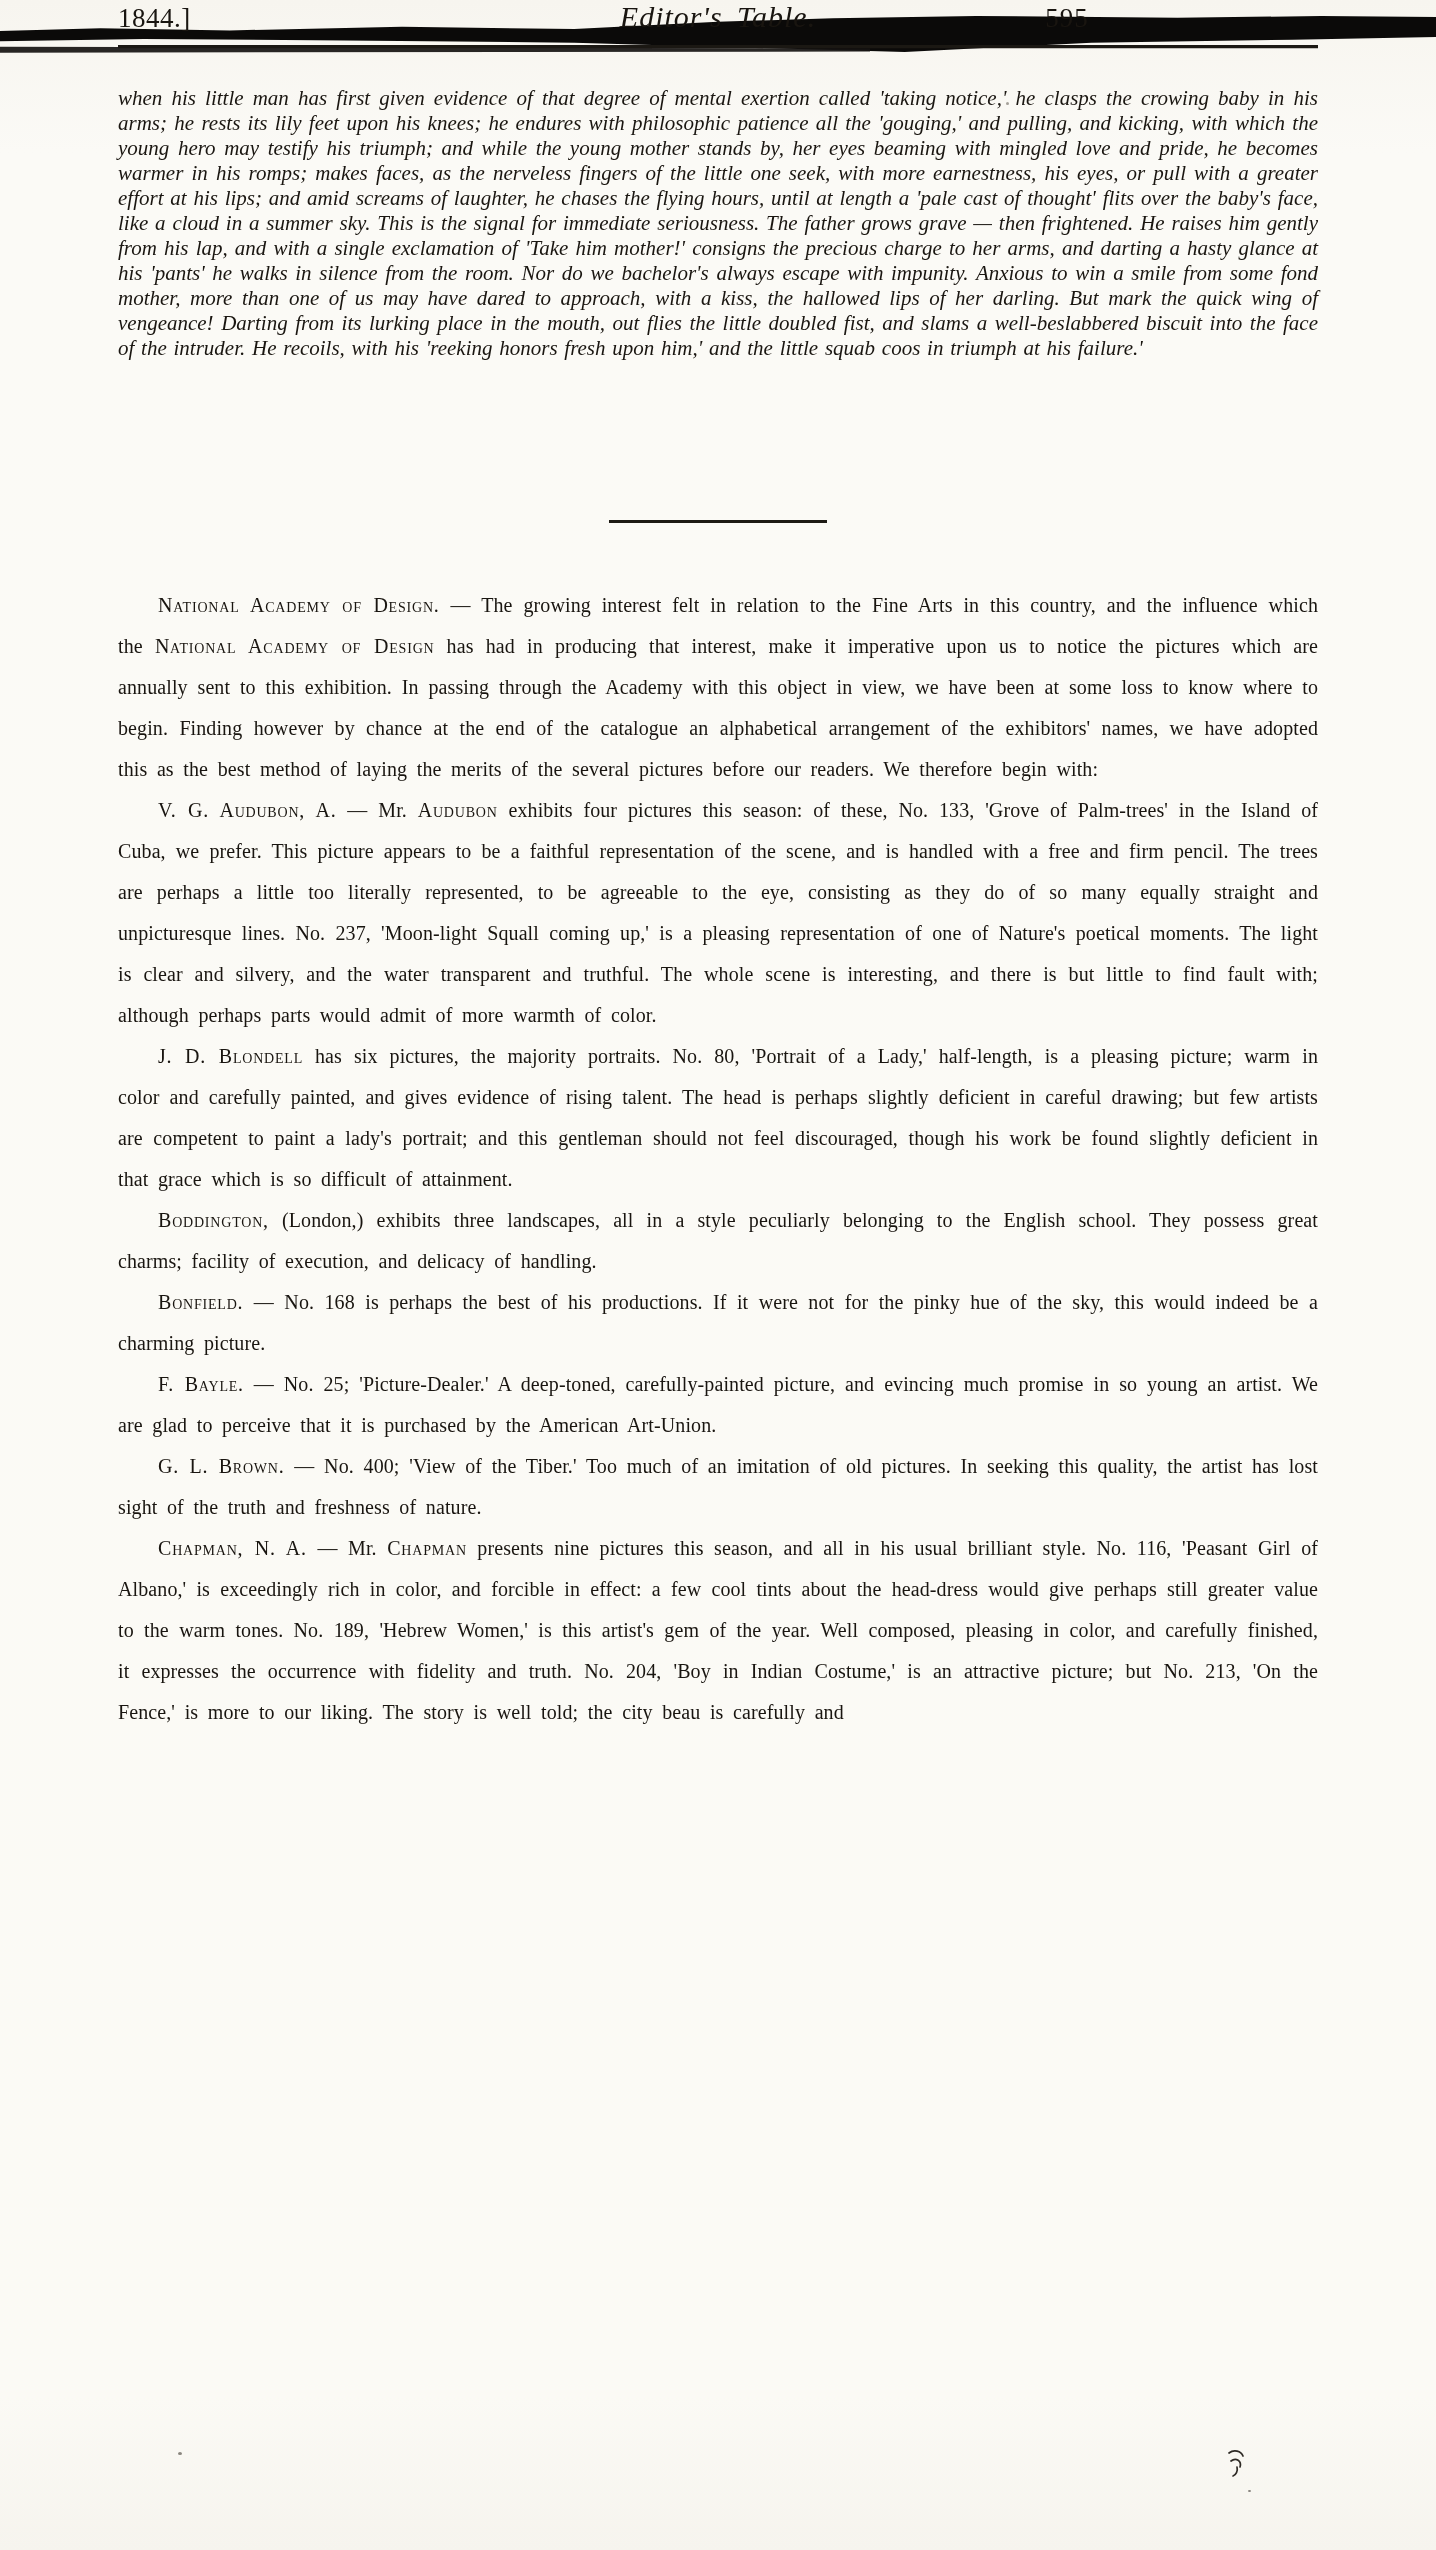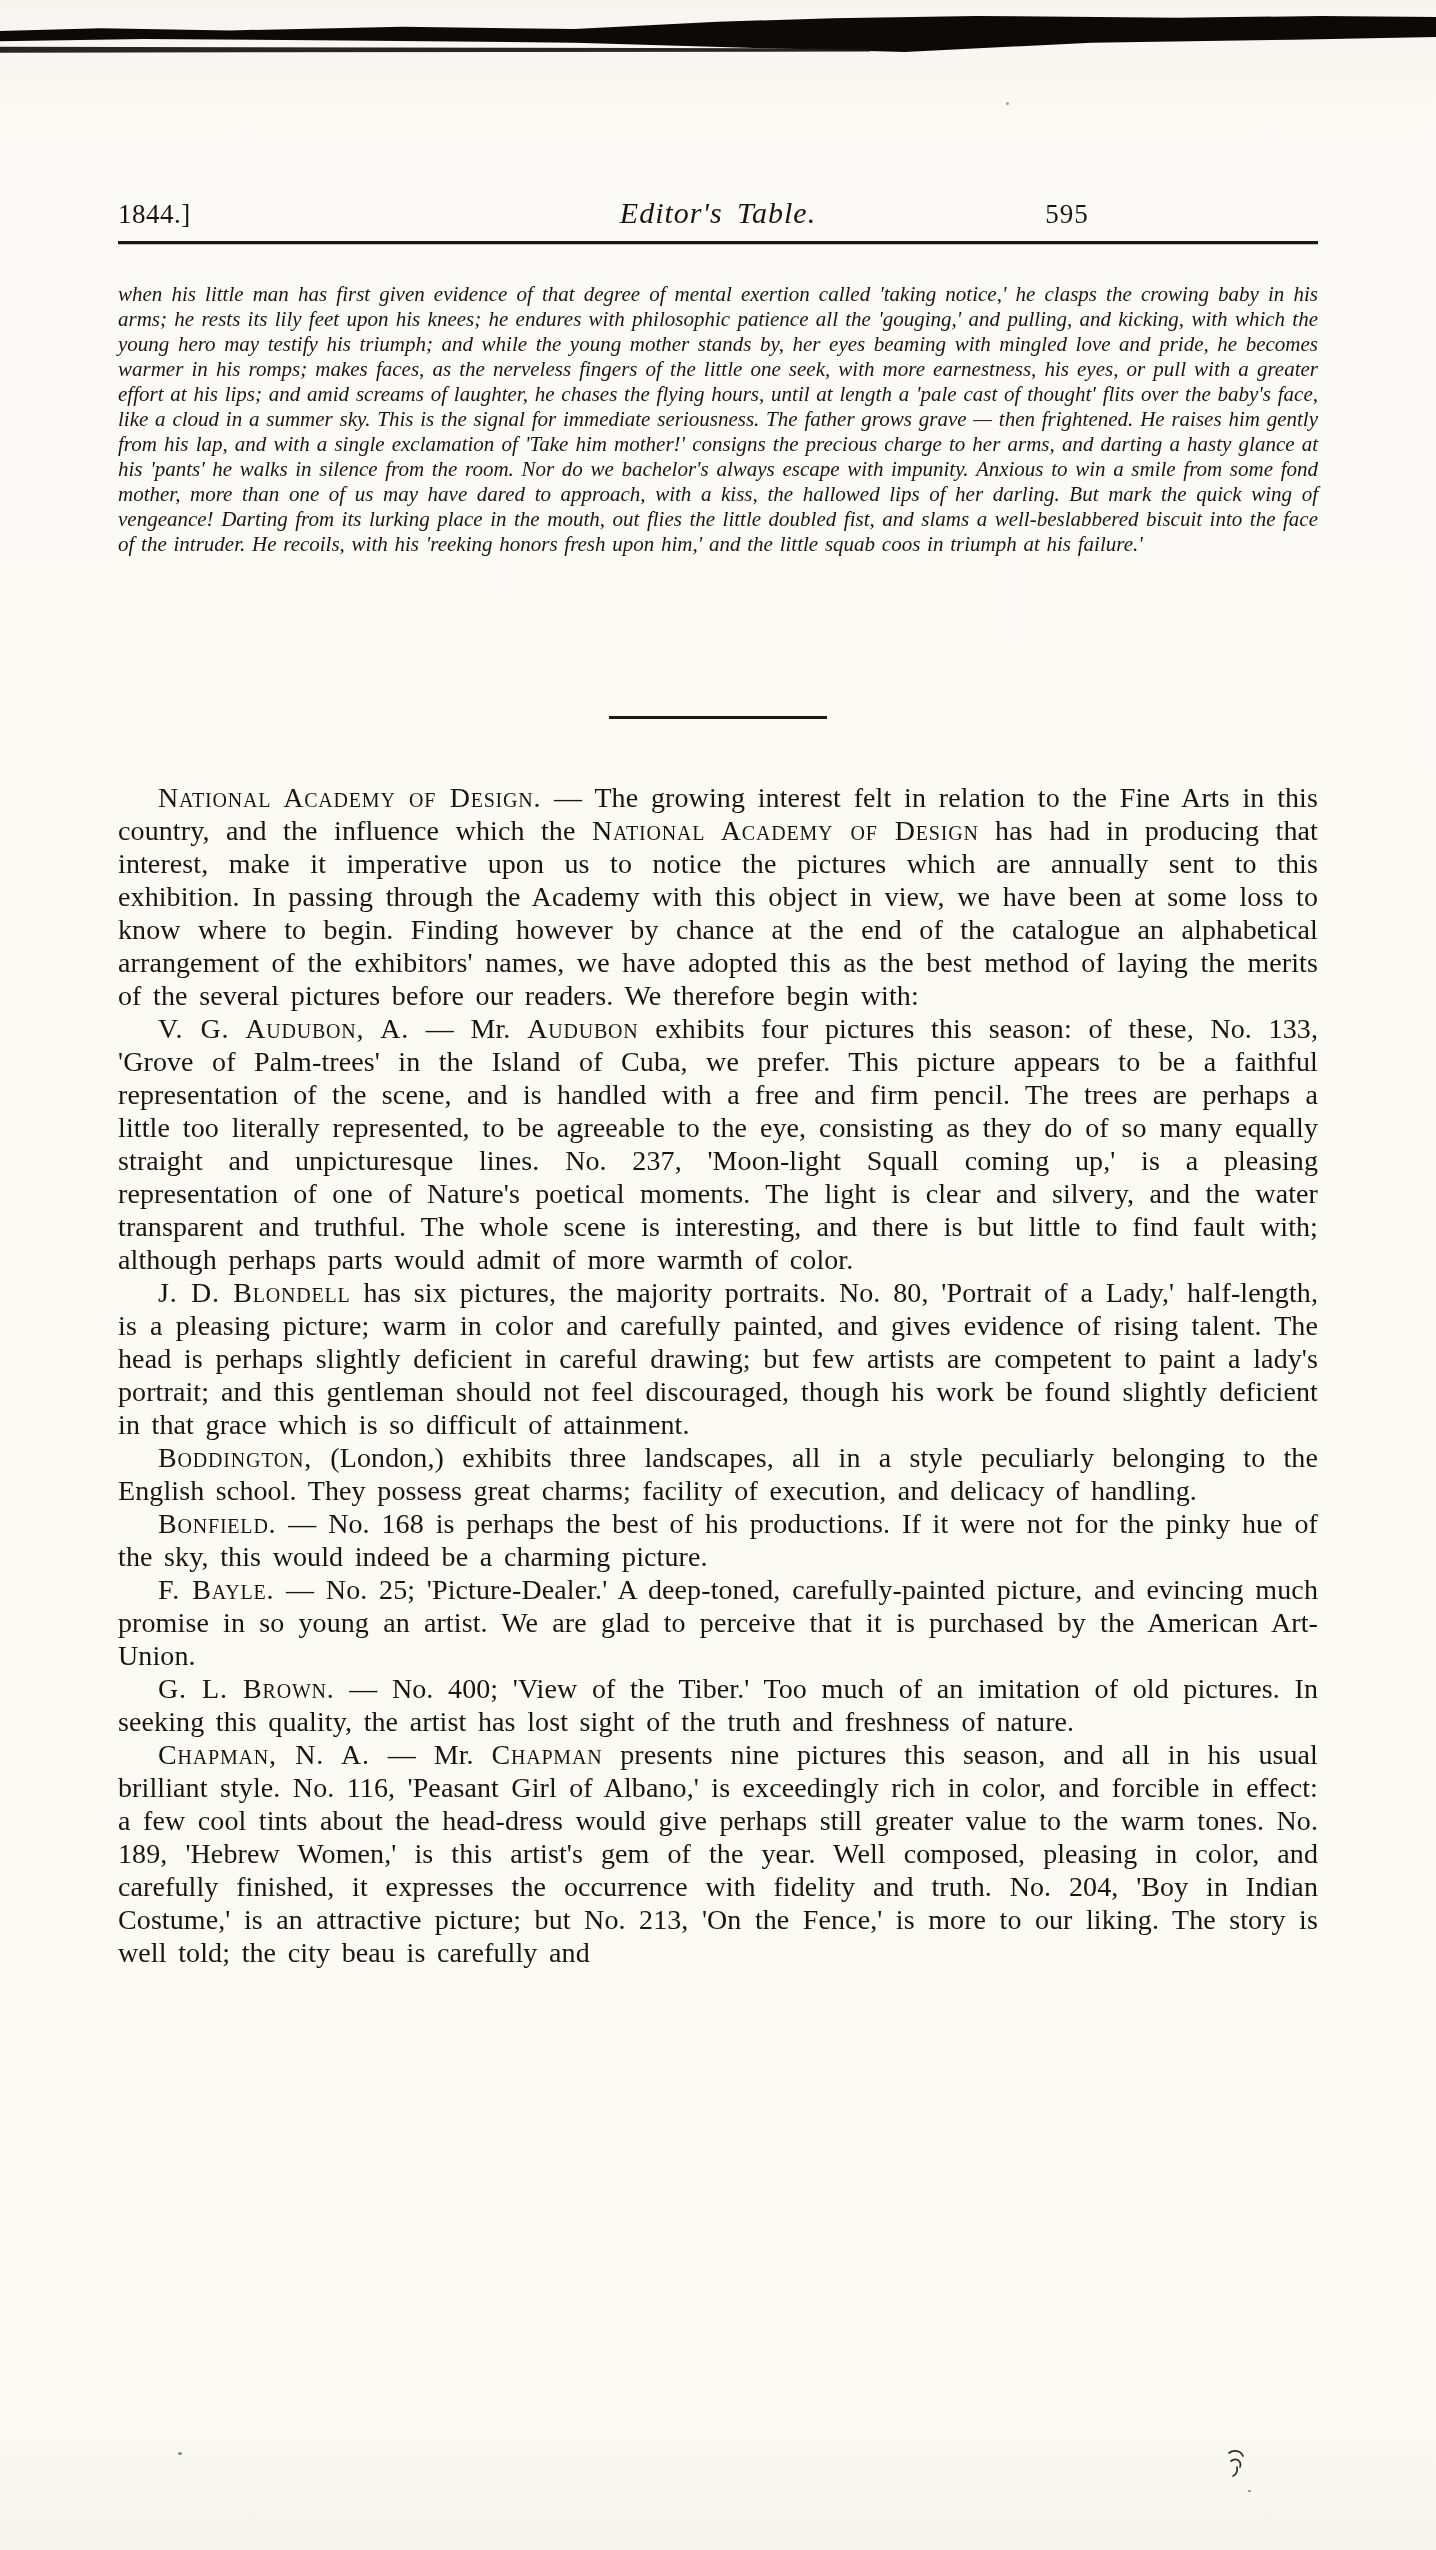--- a/index.html
+++ b/index.html
@@ -25,21 +25,20 @@
     clip-path: polygon(0 10%, 100% 35%, 100% 80%, 0 95%);
     opacity: .92;
   }
 
   .content {
     position: absolute; left: 118px; top: 0; width: 1200px;
   }
 
   
   .hdr {
-    margin-top: 196px;
     display: flex; align-items: baseline;
   }
   .hdr .left  { flex: 1; text-align: left;  font-size: 27px; letter-spacing: .5px; }
   .hdr .mid   { flex: 0 0 auto; text-align: left; font-style: italic; font-size: 30px; letter-spacing: 1px; word-spacing: 6px; }
   .hdr .right { flex: 1; text-align: center; font-size: 27px; letter-spacing: 1px; }
 
   .rule {
     margin-top: 11px; height: 3px; background: #1b1813;
     box-shadow: 0 1px 0 rgba(27,24,19,.25);
   }
@@ -56,21 +55,21 @@
   }
 
   .divider {
     width: 218px; height: 2.5px; background: #1d1a14;
     margin: 66px auto 0 auto;
   }
 
   .main { margin-top: 62px; }
   .main p {
     margin: 0;
-    font-size: 28px; line-height: 33px;
+    font-size: 20px; line-height: 41px;
     text-align: justify;
     text-indent: 40px;
     word-spacing: 4.5px;
     letter-spacing: .1px;
   }
   .sc { font-variant: small-caps; letter-spacing: .8px; }
 
   
   .ink-mark { position: absolute; left: 1224px; top: 2448px; }
   .speck-a { position: absolute; left: 178px; top: 2452px; width: 4px; height: 3px;

